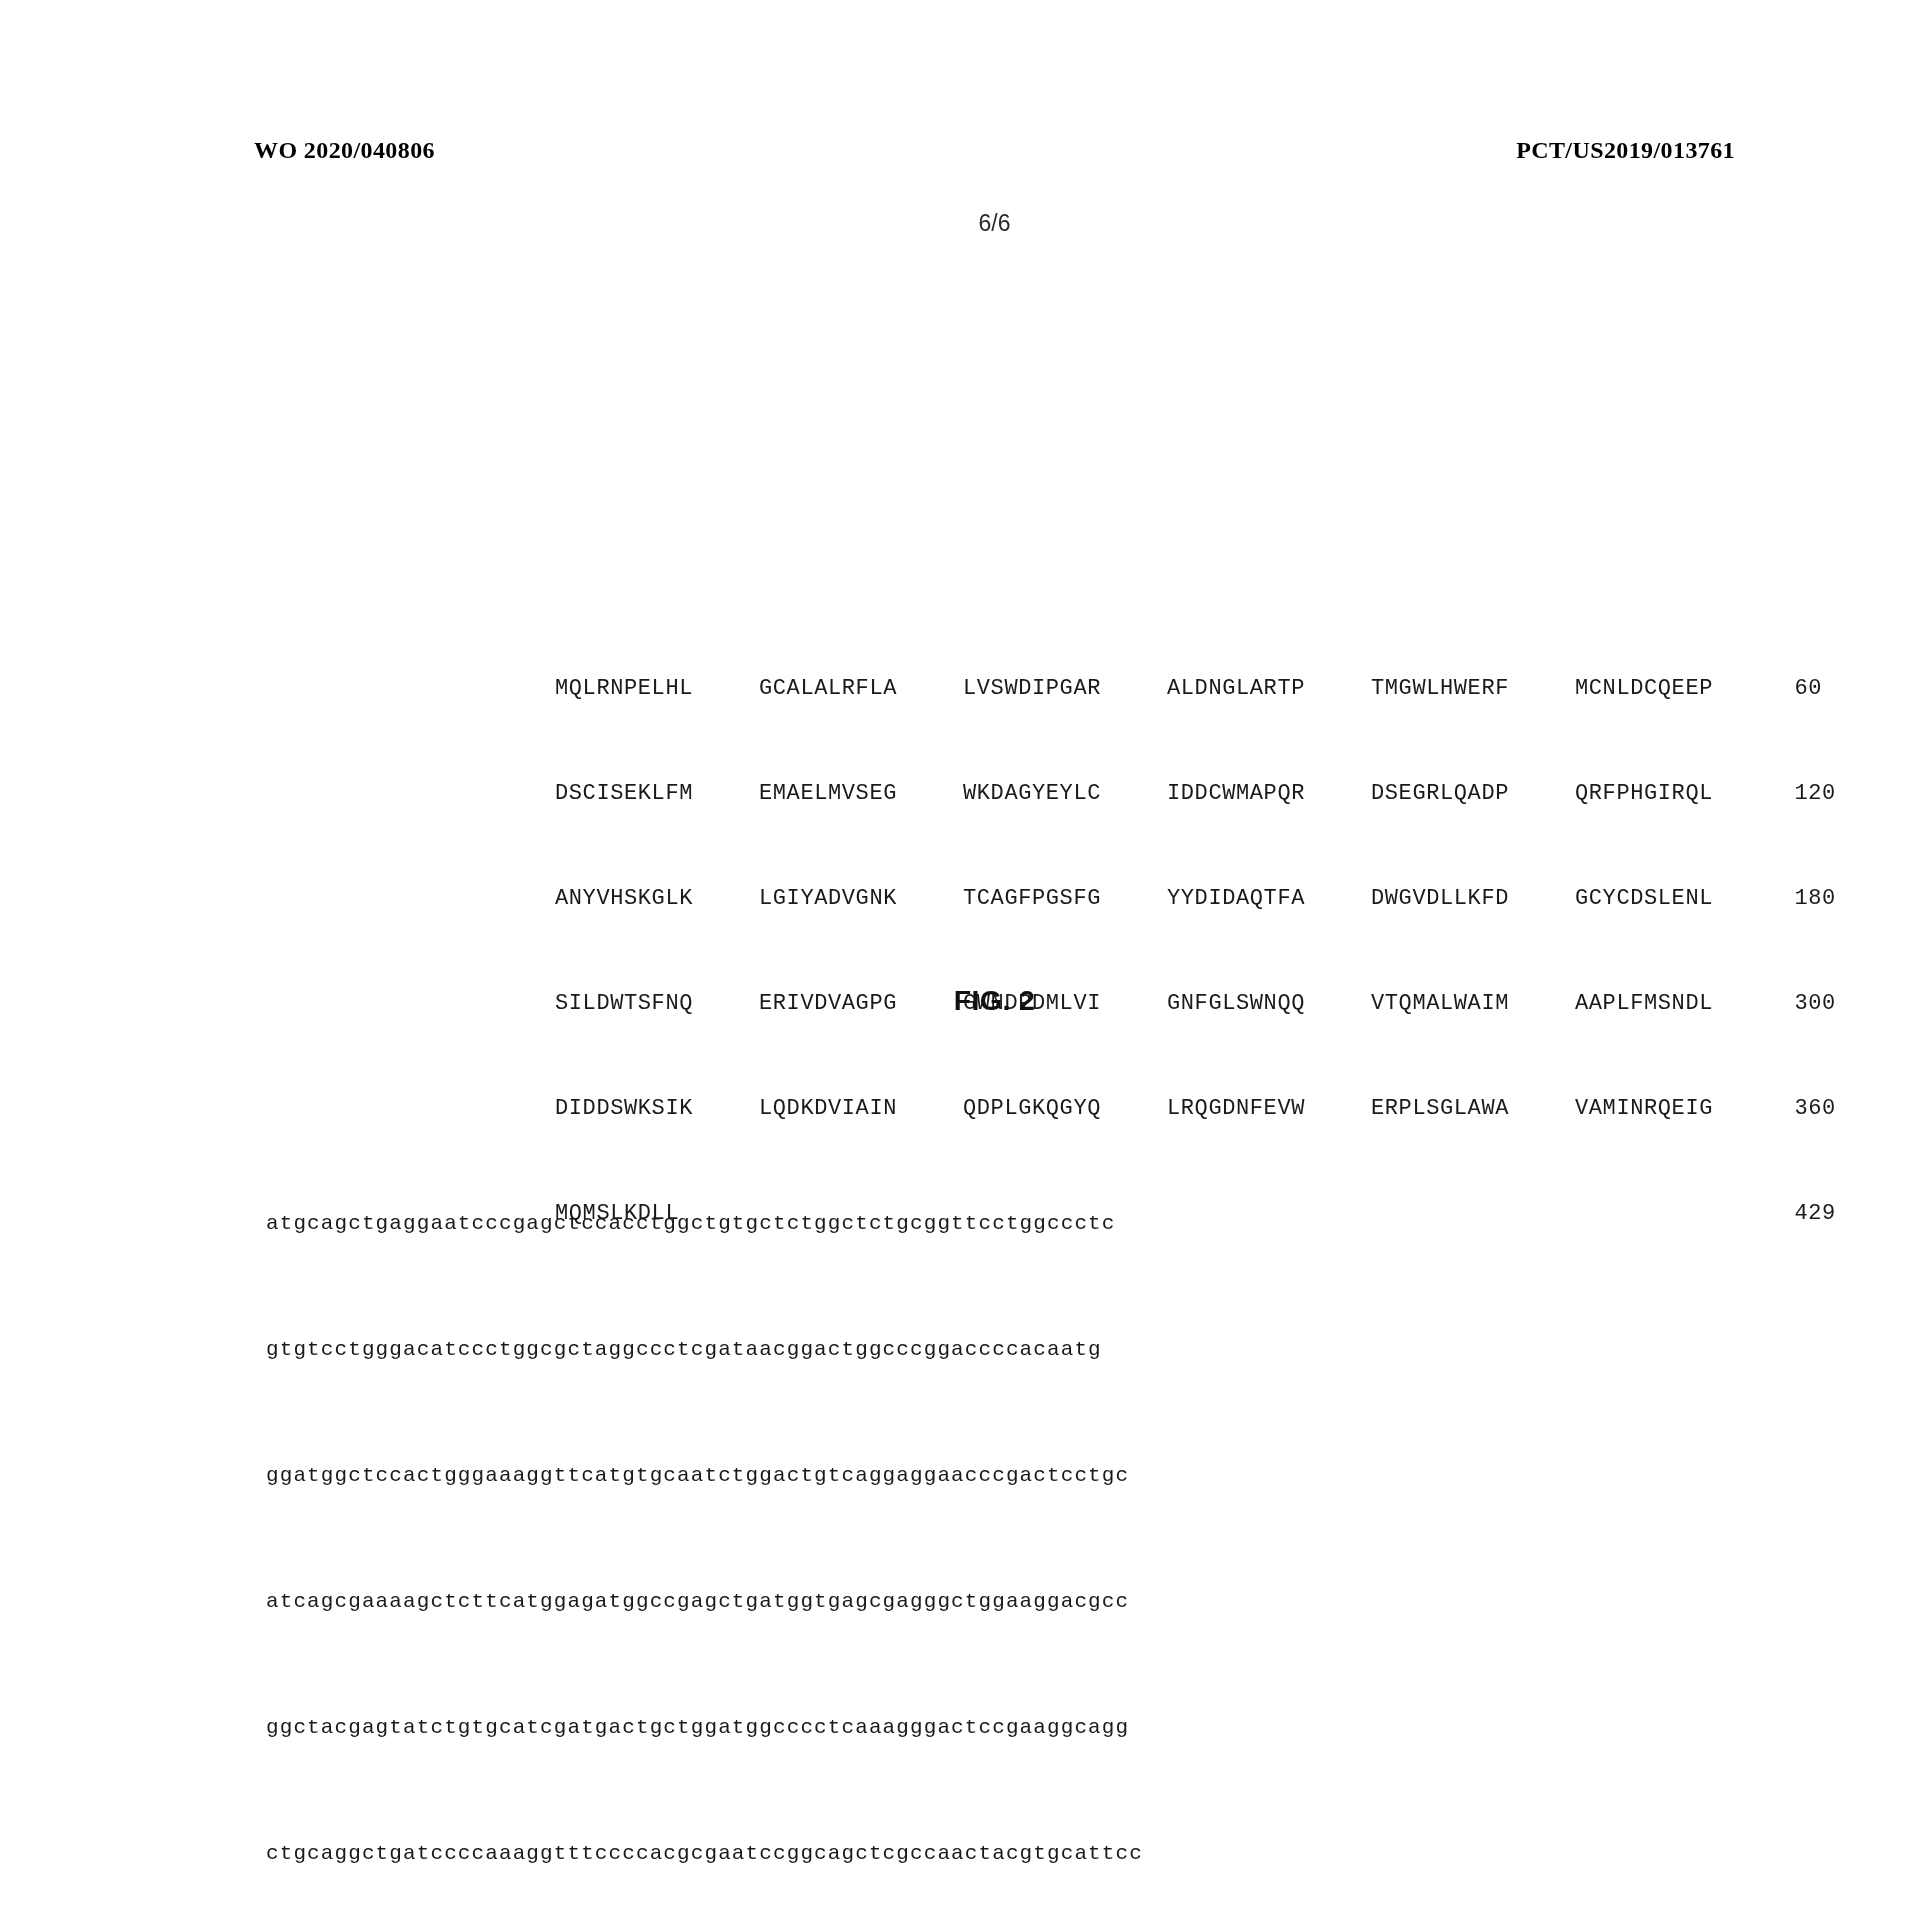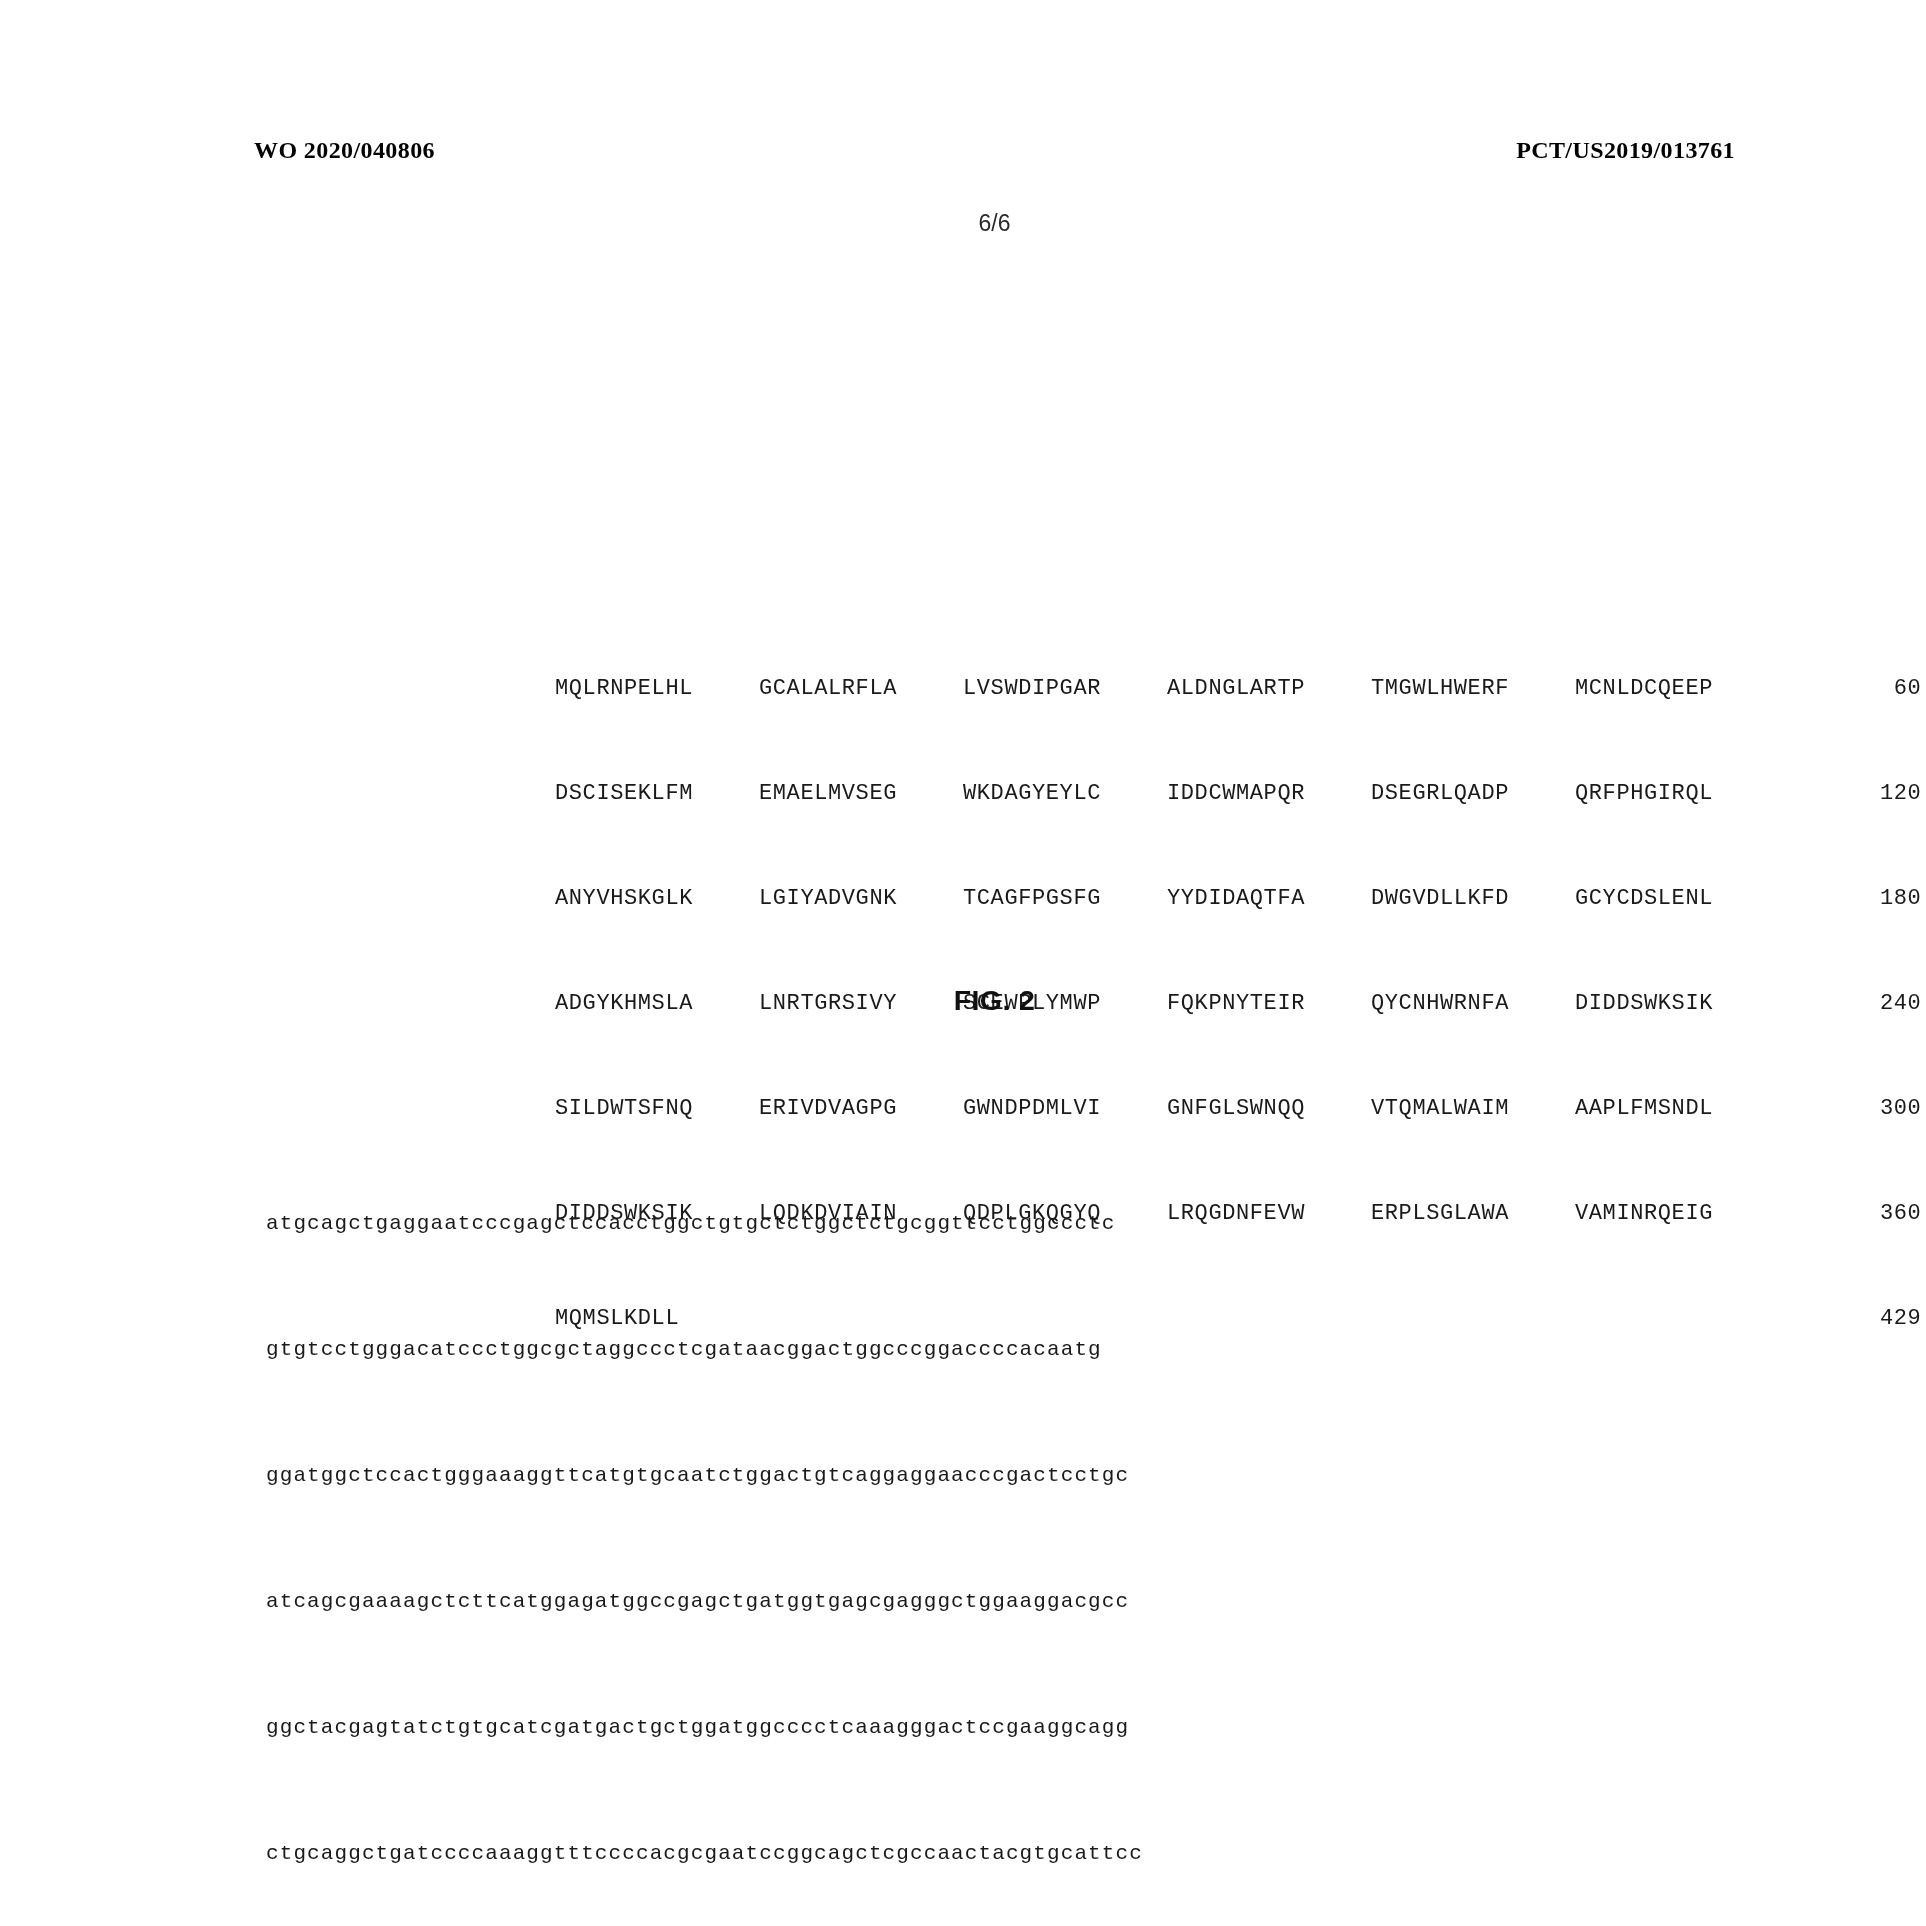--- a/index.html
+++ b/index.html
@@ -63,21 +63,20 @@
     display: flex;
     align-items: baseline;
   }
   .protein-row .col {
     width: 204px;
     flex: 0 0 204px;
   }
   .protein-row .num {
     width: 127px;
     flex: 0 0 127px;
-    text-align: right;
     padding-left: 15.4px;
   }
 
   .fig-caption {
     position: absolute;
     left: 0;
     width: 100%;
     text-align: center;
     font-family: "Liberation Sans", sans-serif;
     font-weight: bold;
@@ -137,29 +136,20 @@
     <div class="protein-row">
       <span class="col">ANYVHSKGLK</span>
       <span class="col">LGIYADVGNK</span>
       <span class="col">TCAGFPGSFG</span>
       <span class="col">YYDIDAQTFA</span>
       <span class="col">DWGVDLLKFD</span>
       <span class="col">GCYCDSLENL</span>
       <span class="num">180</span>
     </div>
     <div class="protein-row">
-      <span class="col">ADGYKHMSLA</span>
-      <span class="col">LNRTGRSIVY</span>
-      <span class="col">SCEWPLYMWP</span>
-      <span class="col">FQKPNYTEIR</span>
-      <span class="col">QYCNHWRNFA</span>
-      <span class="col">DIDDSWKSIK</span>
-      <span class="num">240</span>
-    </div>
-    <div class="protein-row">
       <span class="col">SILDWTSFNQ</span>
       <span class="col">ERIVDVAGPG</span>
       <span class="col">GWNDPDMLVI</span>
       <span class="col">GNFGLSWNQQ</span>
       <span class="col">VTQMALWAIM</span>
       <span class="col">AAPLFMSNDL</span>
       <span class="num">300</span>
     </div>
     <div class="protein-row">
       <span class="col">DIDDSWKSIK</span>

